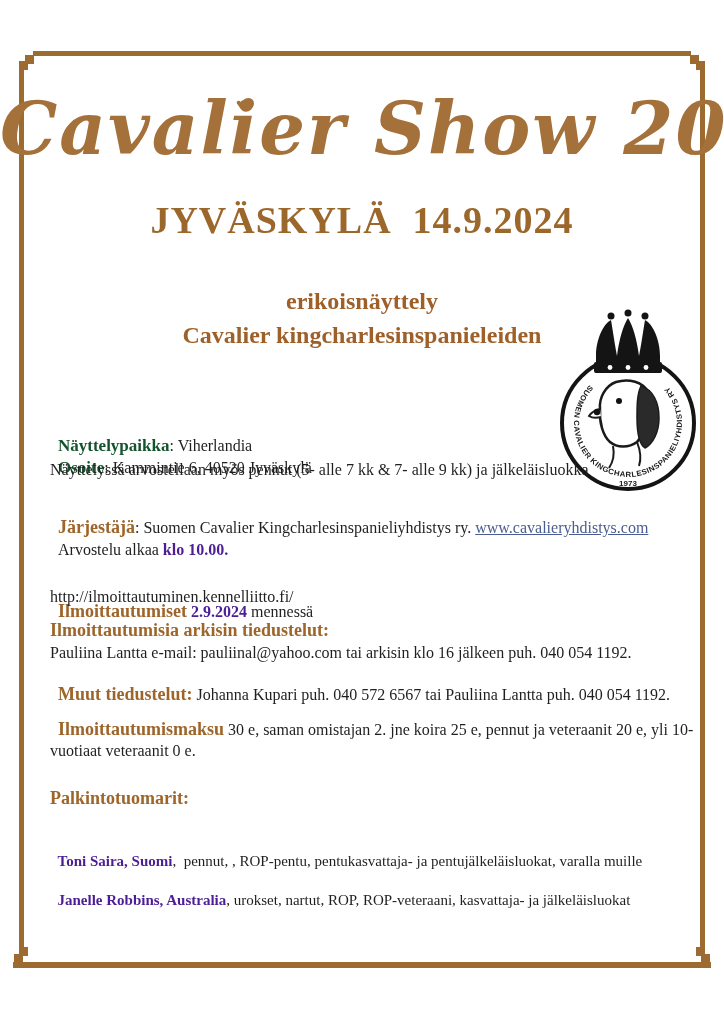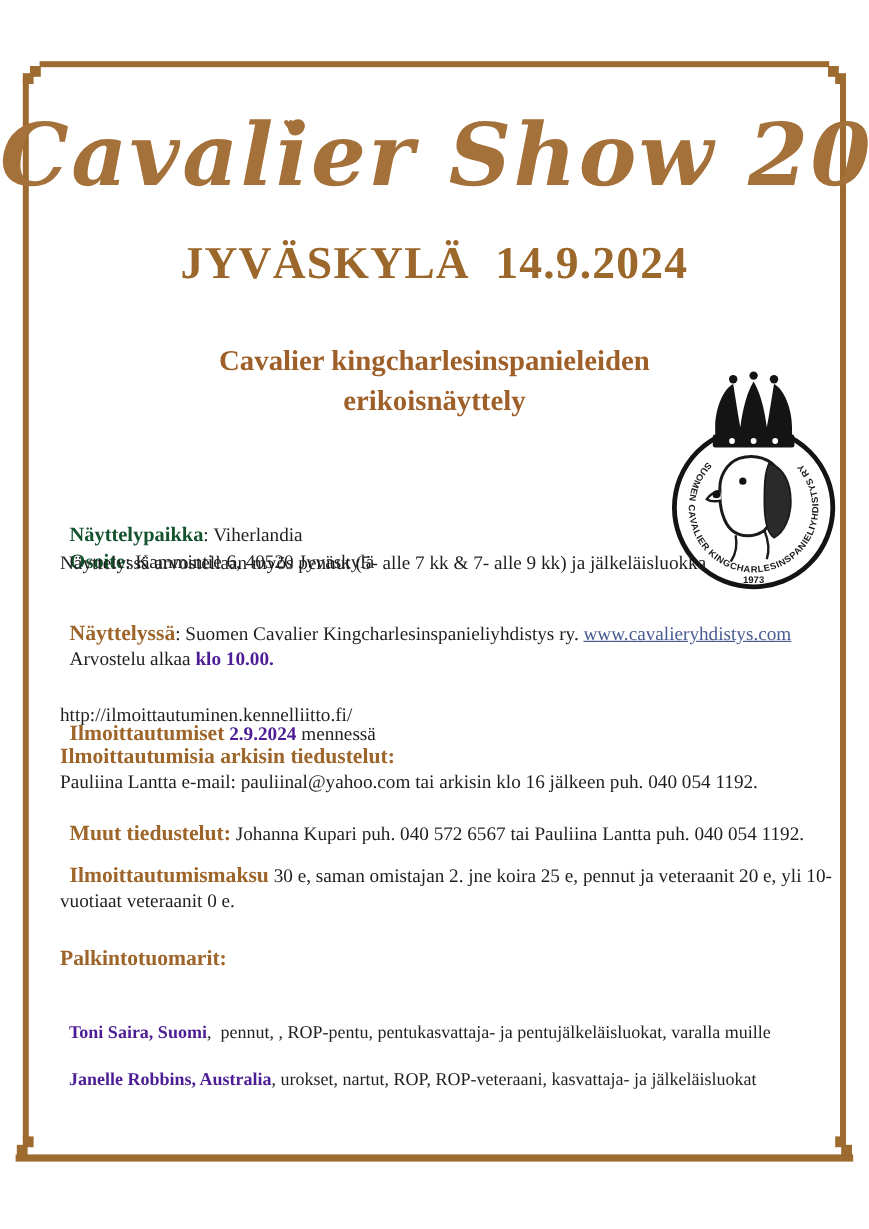--- a/index.html
+++ b/index.html
@@ -81,22 +81,22 @@
 <div class="sq" style="left:696px;top:61px;"></div>
 <div class="sq" style="left:19px;top:947px;"></div>
 <div class="sq" style="left:14px;top:954px;"></div>
 <div class="sq" style="left:696px;top:947px;"></div>
 <div class="sq" style="left:701px;top:954px;"></div>
 
 <div class="title">Cavalier Show 2024</div>
 <span class="heart">♥</span>
 <div class="subtitle">JYVÄSKYLÄ  14.9.2024</div>
 <div class="event-heading">
+  <div>erikoisnäyttely</div>
   <div>Cavalier kingcharlesinspanieleiden</div>
-  <div>erikoisnäyttely</div>
 </div>
 
 <div class="logo">
   <svg width="150" height="195" viewBox="0 0 150 195" xmlns="http://www.w3.org/2000/svg">
 
     <circle cx="75" cy="117" r="66" fill="#ffffff" stroke="#141414" stroke-width="4"></circle>
 
     <g fill="#141414">
       <path d="M43,58 L43,50 C43,34 50,18 58,14 C60,26 62,40 64,50 C66,34 70,20 75,12 C80,20 84,34 86,50 C88,40 90,26 92,14 C100,18 107,34 107,50 L107,58 Z"></path>
       <circle cx="58" cy="10" r="3.5"></circle>
@@ -130,21 +130,21 @@
 
 <p class="line l-venue">
   <span class="lbl">Näyttelypaikka</span><span>: Viherlandia</span>
 </p>
 <p class="line l-address">
   <span class="lbl">Osoite</span><span>: Kammintie 6, 40520 Jyväskylä</span>
 </p>
 <p class="line l-note">Näyttelyssä arvostellaan myös pennut (5- alle 7 kk &amp; 7- alle 9 kk) ja jälkeläisluokka</p>
 
 <p class="line l-organizer">
-  <span class="lbl-lg">Näyttelyssä</span><span>: Suomen Cavalier Kingcharlesinspanieliyhdistys ry. </span><a class="link">www.cavalieryhdistys.com</a>
+  <span class="lbl-lg">Järjestäjä</span><span>: Suomen Cavalier Kingcharlesinspanieliyhdistys ry. </span><a class="link">www.cavalieryhdistys.com</a>
 </p>
 <p class="line l-judging">
   <span>Arvostelu alkaa </span><span class="brown-b">klo 10.00.</span>
 </p>
 
 <p class="line l-entries">
   <span class="lbl-lg">Ilmoittautumiset</span><span class="brown-b"> 2.9.2024</span><span> mennessä</span>
 </p>
 <p class="line l-entries-url">http://ilmoittautuminen.kennelliitto.fi/</p>
 

